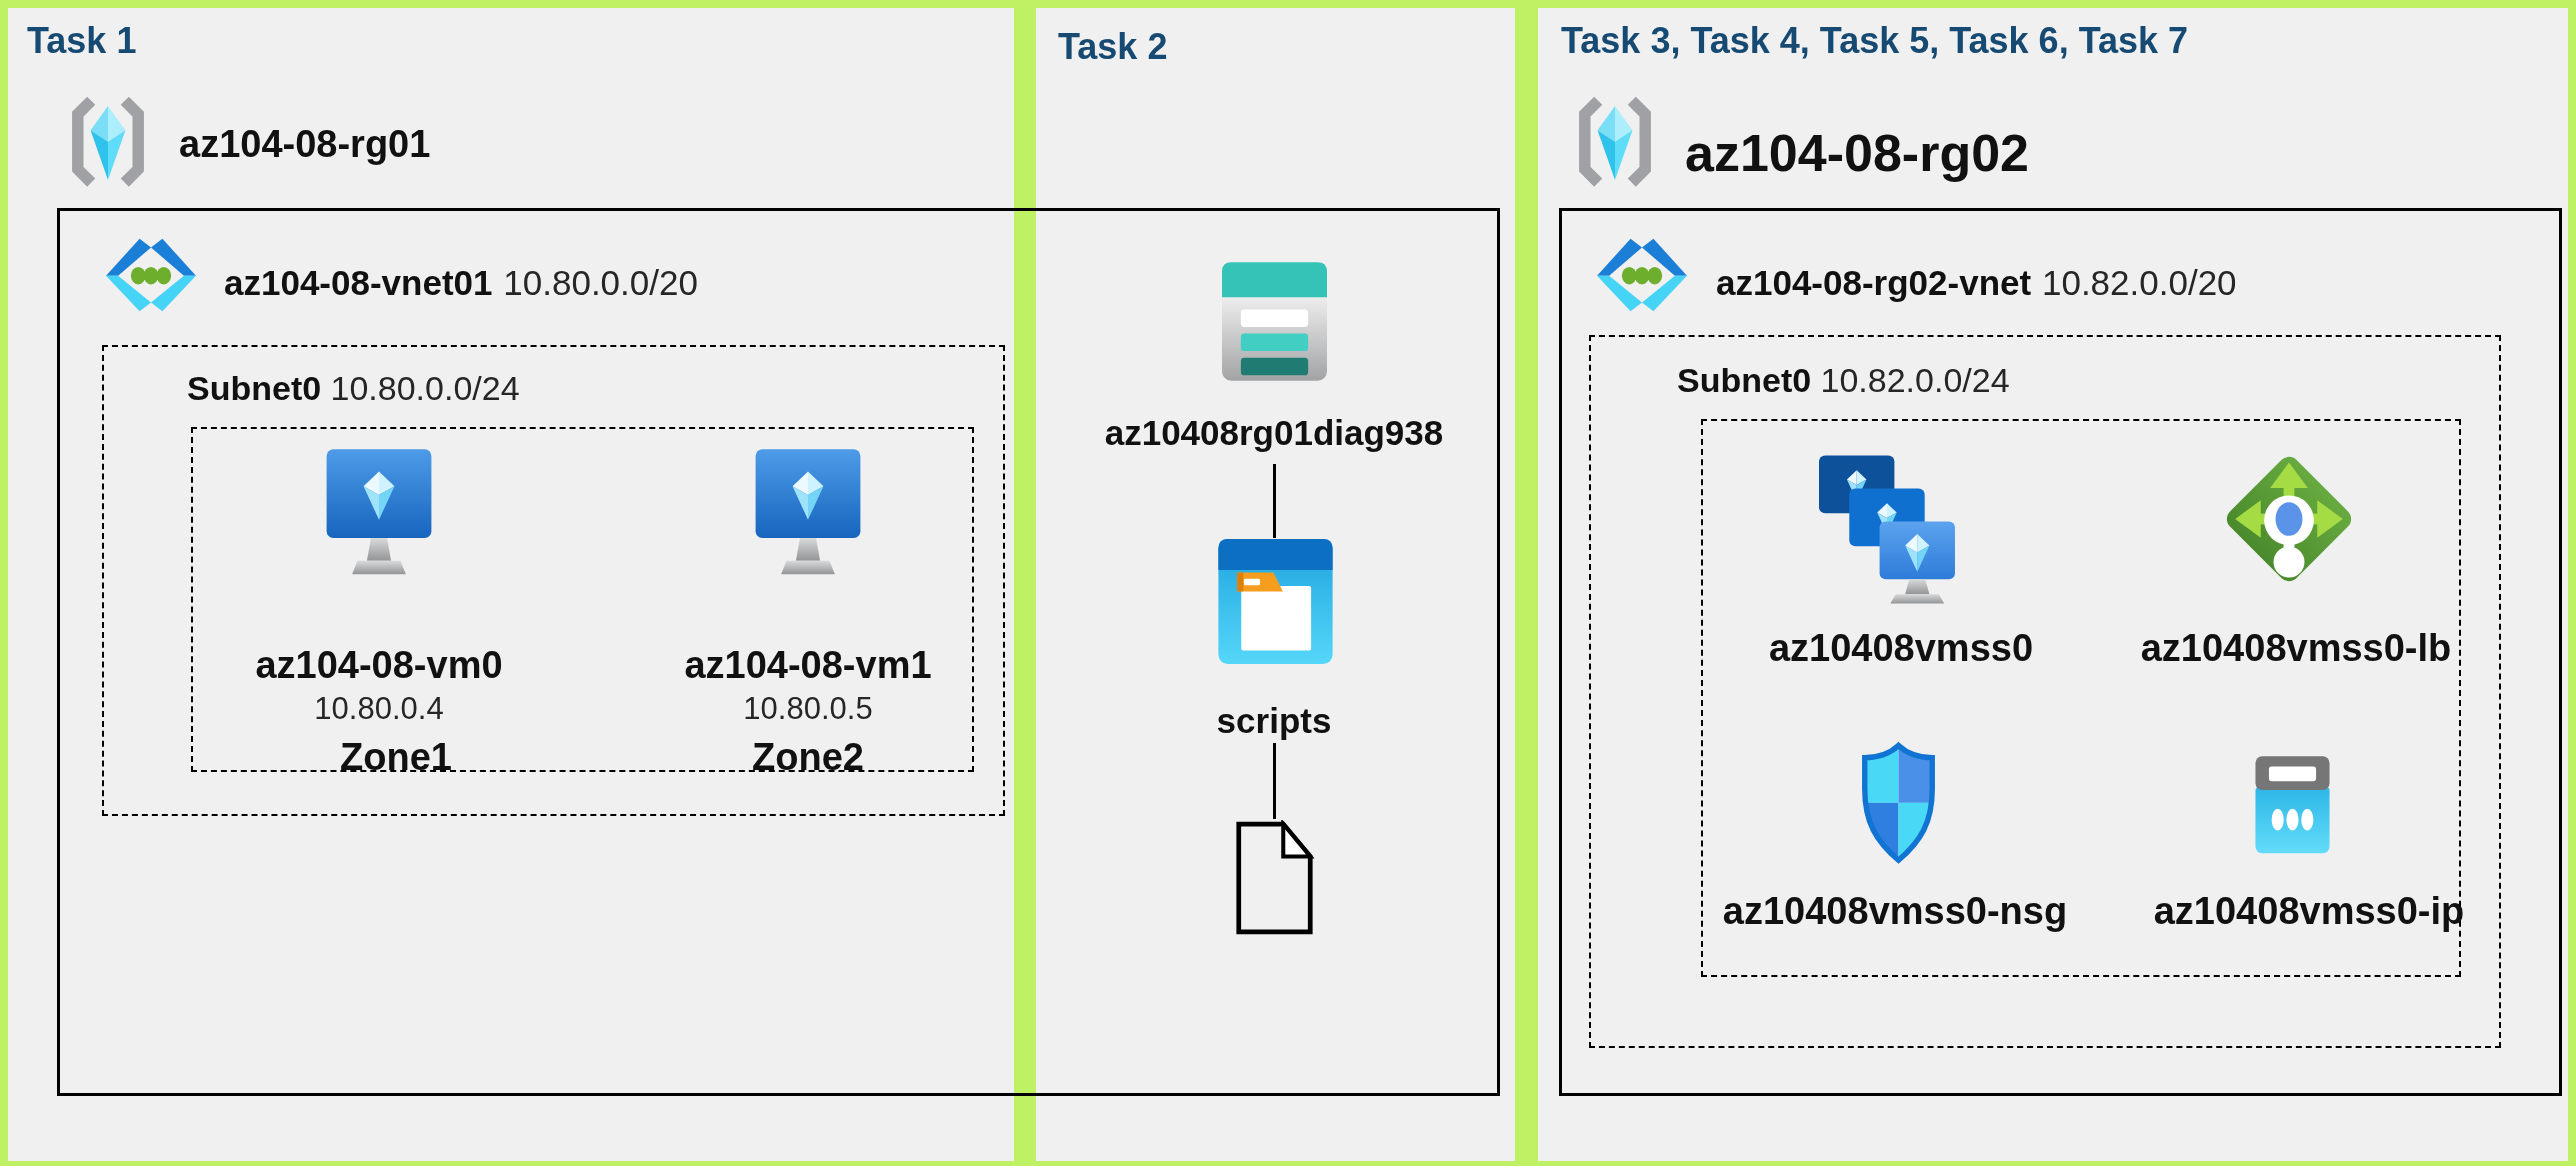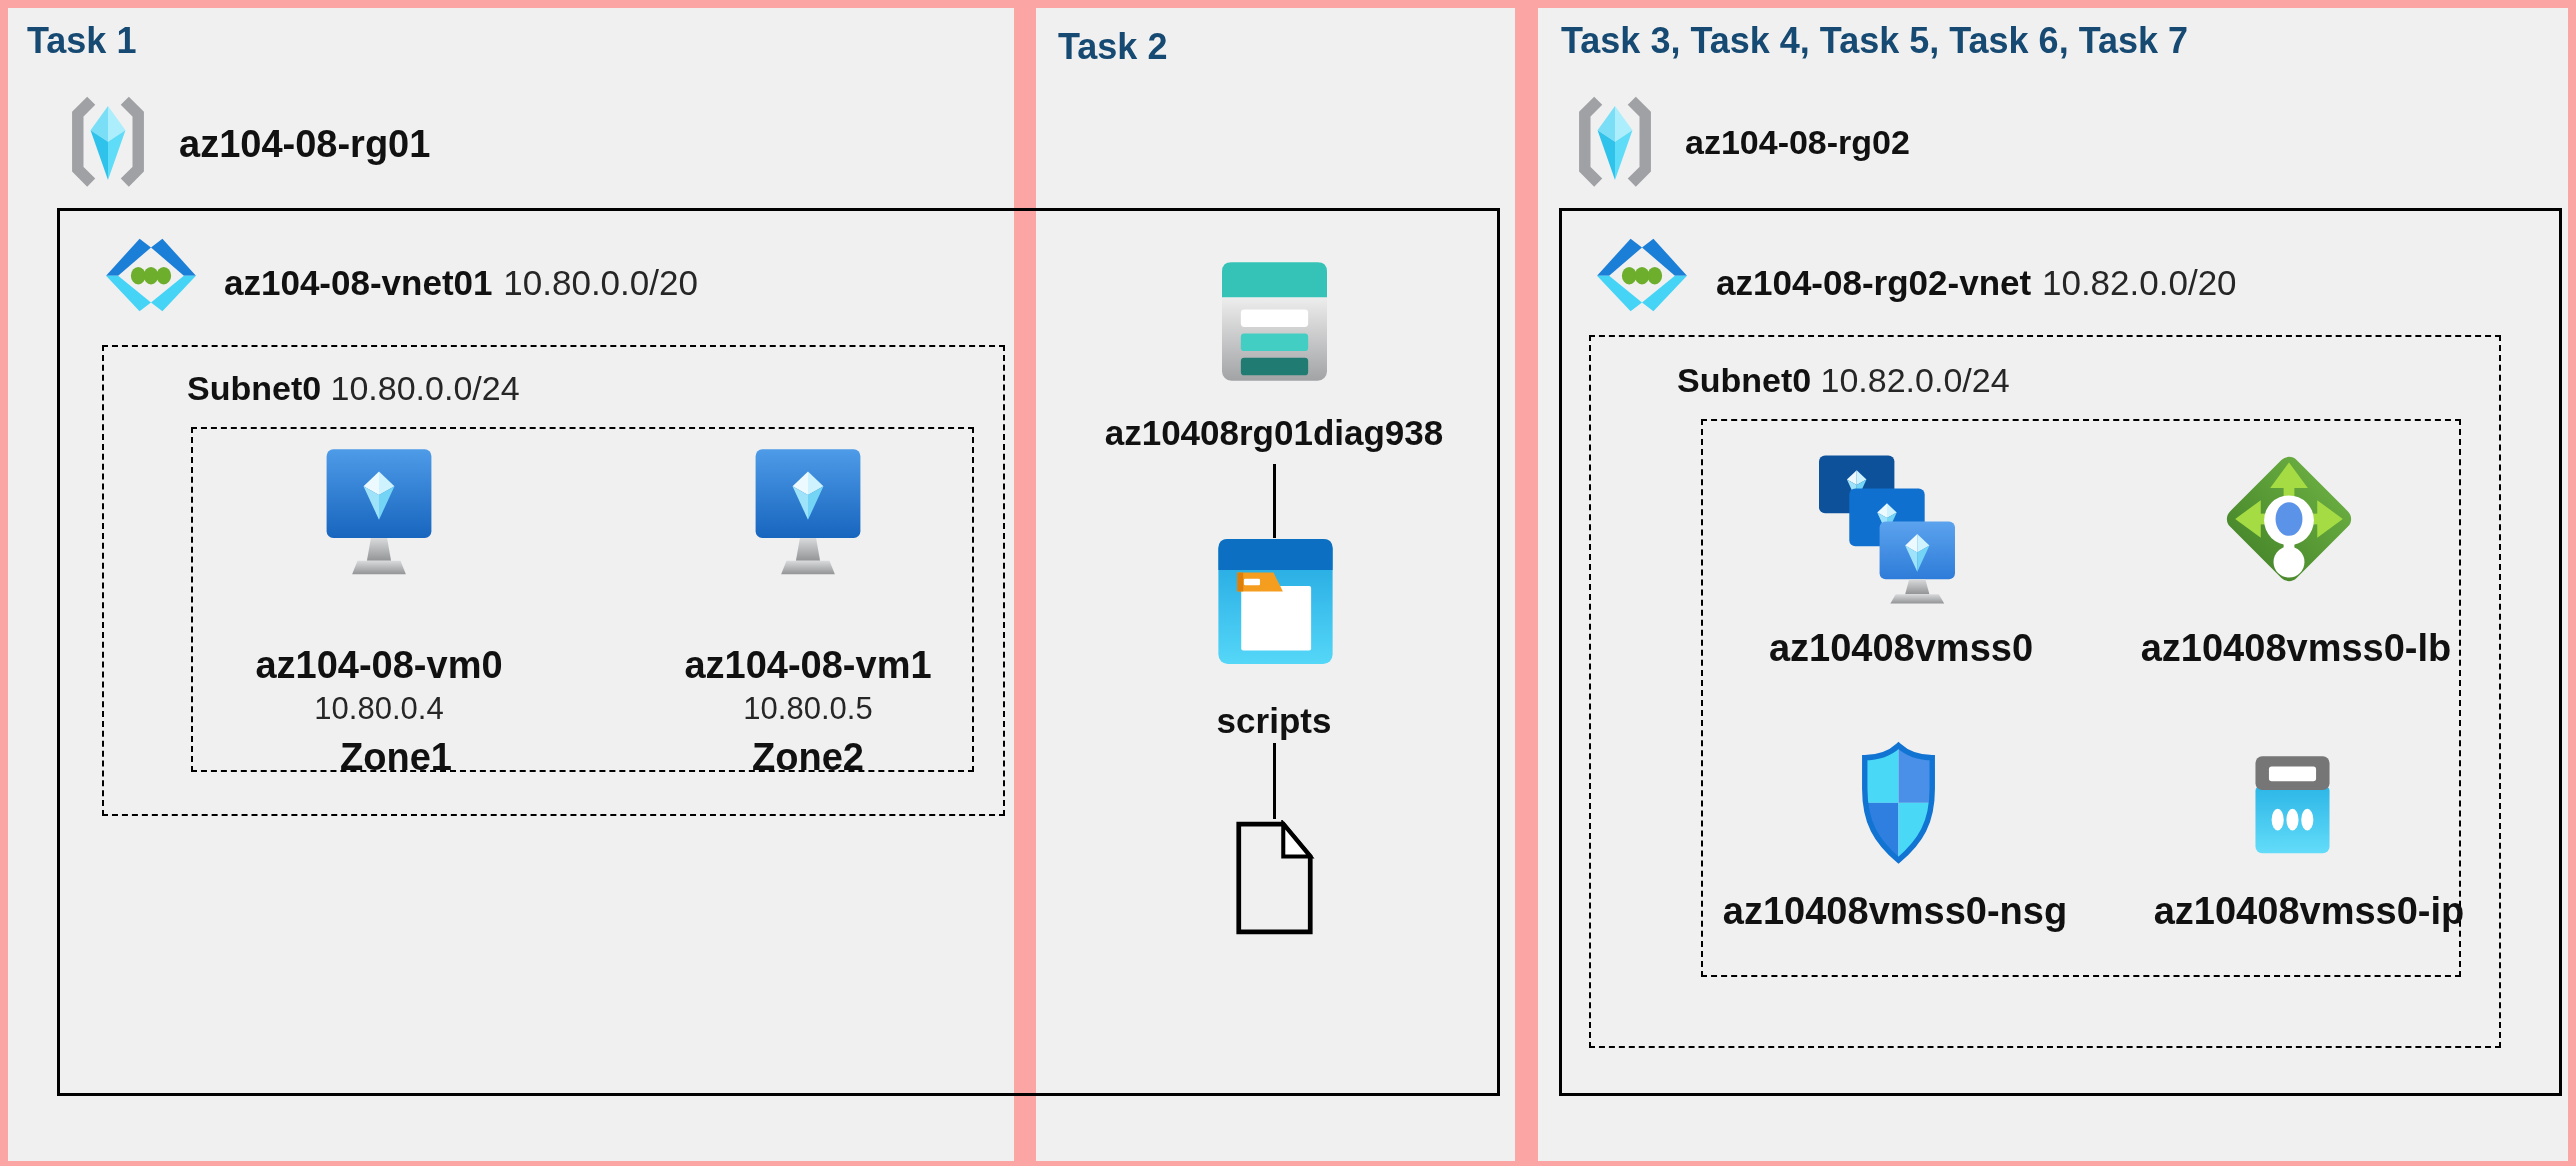--- a/index.html
+++ b/index.html
@@ -1,16 +1,16 @@
 <!DOCTYPE html>
 <html style="font-size:10.8px"><head>
 <meta charset="utf-8">
 <style>
   html,body{margin:0;padding:0;background:#ffffff;}
-  .canvas{position:relative;width:2576px;height:1166px;background:#fca5a5;overflow:hidden;
+  .canvas{position:relative;width:2576px;height:1166px;background:#bef264;overflow:hidden;
           font-family:"Liberation Sans",sans-serif;color:#111;}
   .panel{position:absolute;top:8px;height:1153px;background:#f0f0f1;}
   .task-title{position:absolute;font-size:36px;font-weight:700;color:#164a72;white-space:nowrap;}
   .outline-box{position:absolute;border:3.4px solid #000;background:transparent;}
   .dash-box{position:absolute;border:2.7px dashed #000;background:transparent;}
   .icon{position:absolute;}
   .row-label{position:absolute;font-size:35px;white-space:nowrap;}
   .row-label .b{font-weight:700;}
   .row-label .r{font-weight:400;color:#262626;margin-left:10.8px;}
   .subnet-label{position:absolute;font-size:34px;white-space:nowrap;}
@@ -158,21 +158,21 @@
   </svg>
 
   <svg class="icon" style="left:1571px;top:94px;" width="88" height="94" viewBox="0 0 130 140">
     <path d="M40,10 L20,30 L20,112 L40,132" fill="none" stroke="#9fa1a4" stroke-width="17"></path>
     <path d="M90,10 L110,30 L110,112 L90,132" fill="none" stroke="#9fa1a4" stroke-width="17"></path>
     <polygon points="65,18 39,54 65,71" fill="#7adff6"></polygon>
     <polygon points="65,18 91,54 65,71" fill="#aceefb"></polygon>
     <polygon points="39,54 65,71 65,128" fill="#2fc3eb"></polygon>
     <polygon points="91,54 65,71 65,128" fill="#5fdcf7"></polygon>
   </svg>
-  <div class="row-label" style="left:1685px;top:123px;font-size:34px;">
+  <div class="row-label" style="left:1685px;top:123px;font-size:52px;">
     <span class="b">az104-08-rg02</span>
   </div>
 
   <div class="outline-box" style="left:1559px;top:208px;width:997px;height:882px;"></div>
 
   <svg class="icon" style="left:1591px;top:237px;" width="102" height="76" viewBox="0 0 152 112">
     <polygon points="59,2 76,15 27,57 9,57" fill="#1b7ed7"></polygon>
     <polygon points="59,110 76,97 27,57 9,57" fill="#45d4f6"></polygon>
     <polygon points="93,2 76,15 125,57 143,57" fill="#1b7ed7"></polygon>
     <polygon points="93,110 76,97 125,57 143,57" fill="#45d4f6"></polygon>

